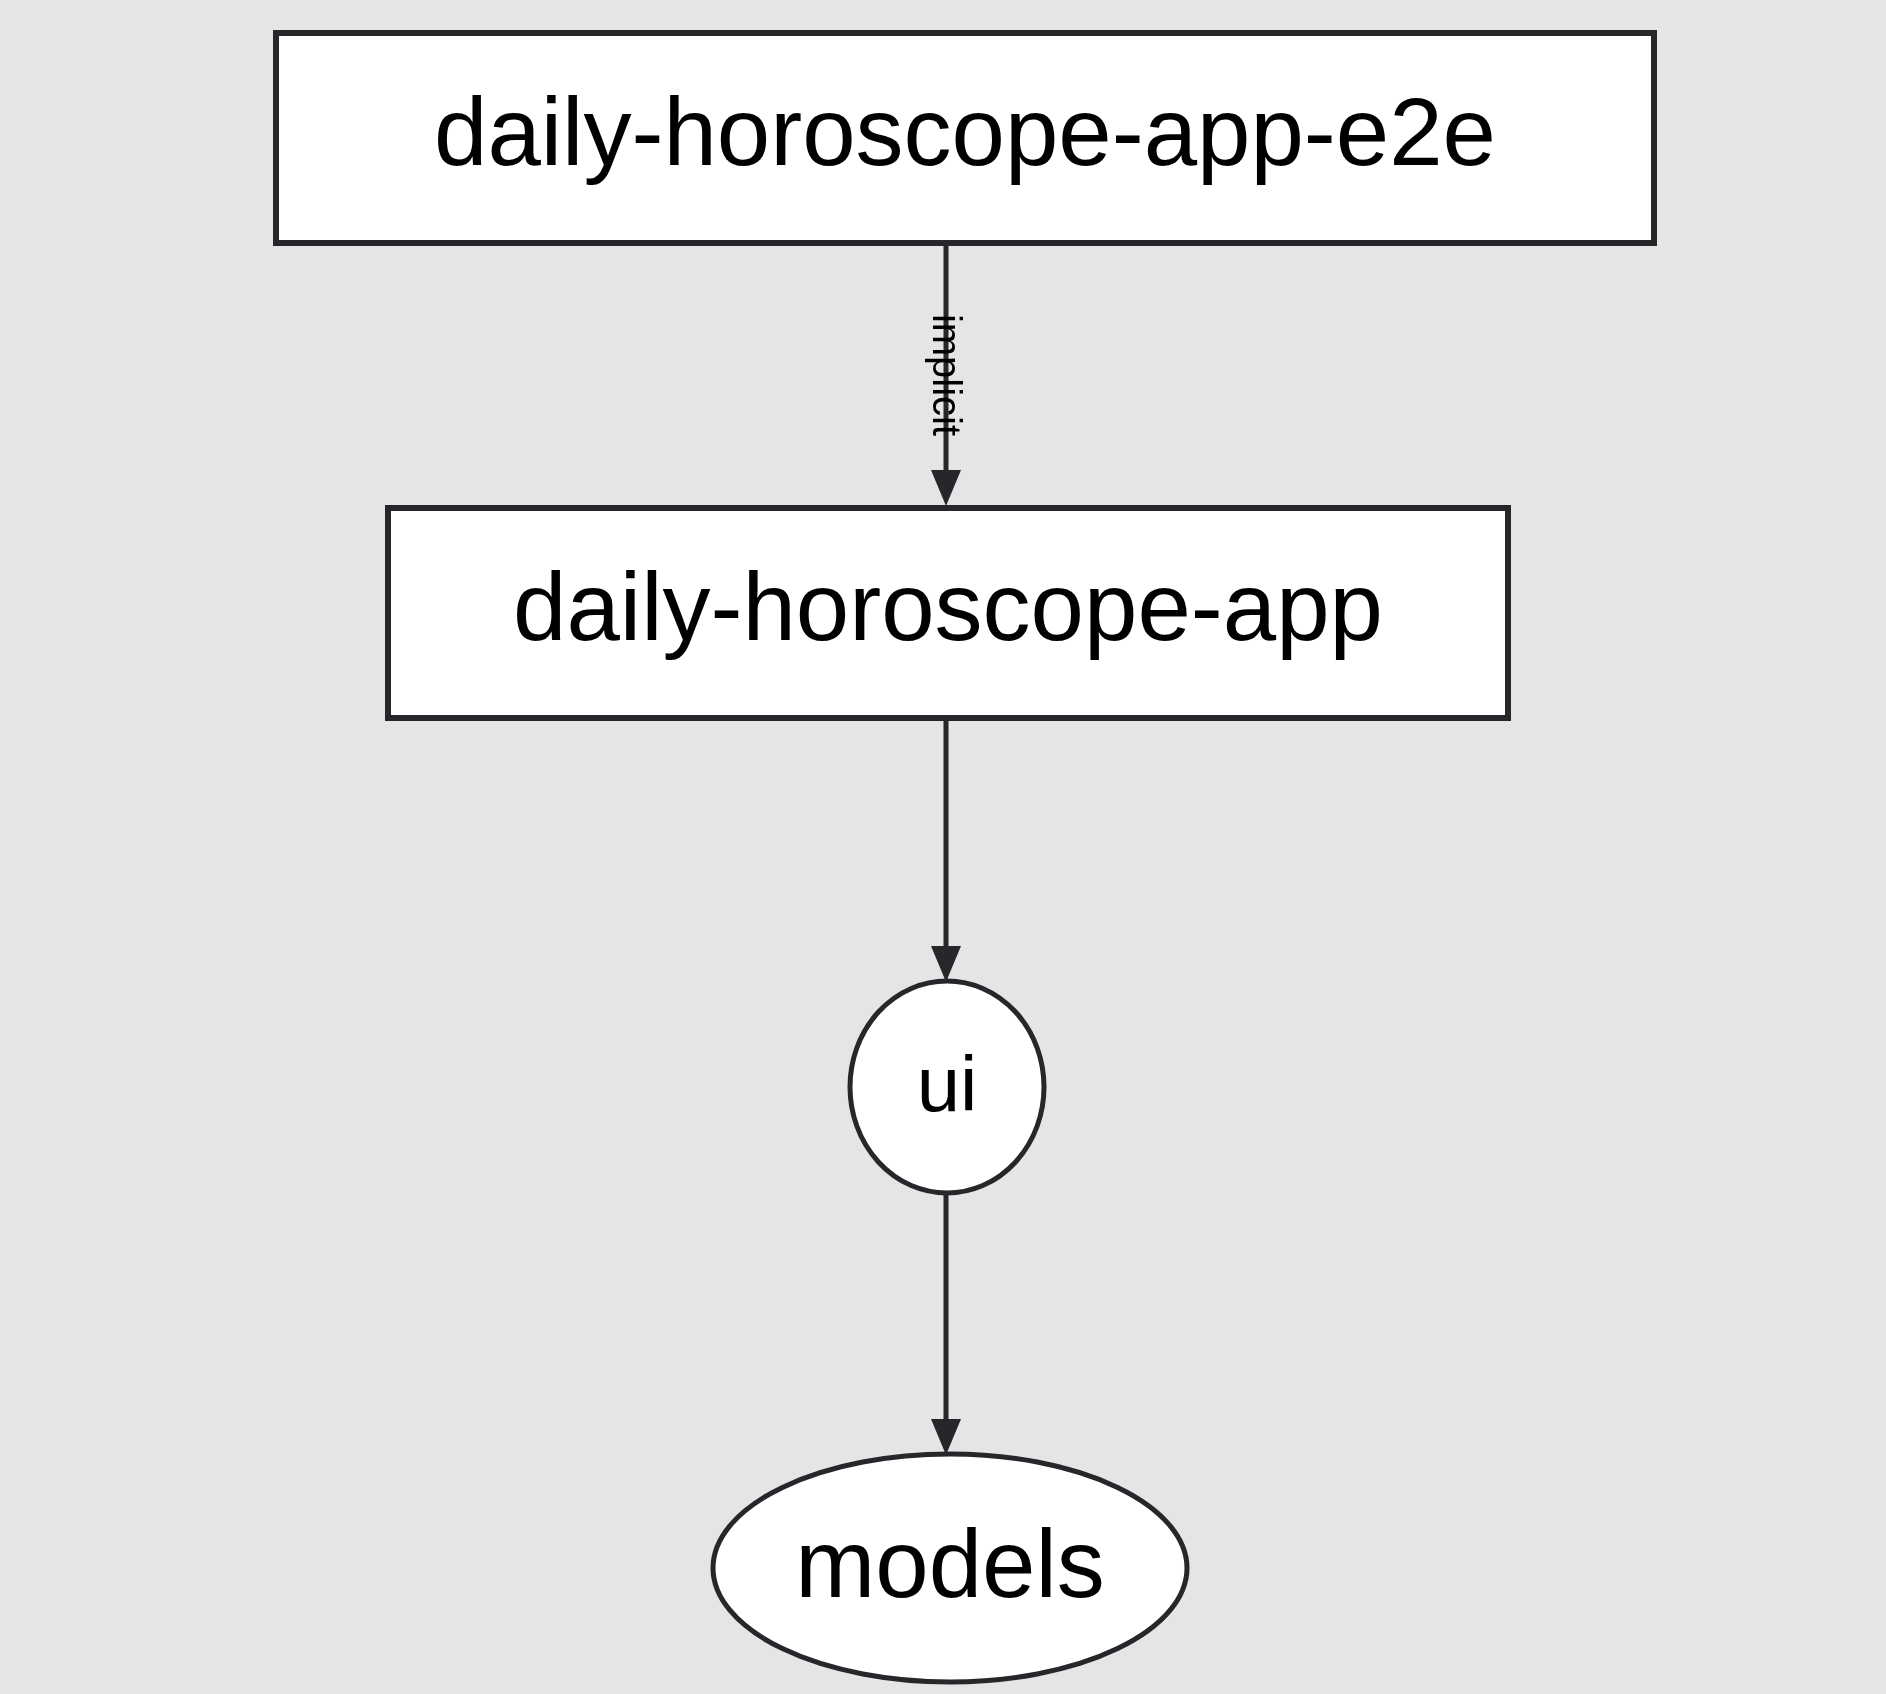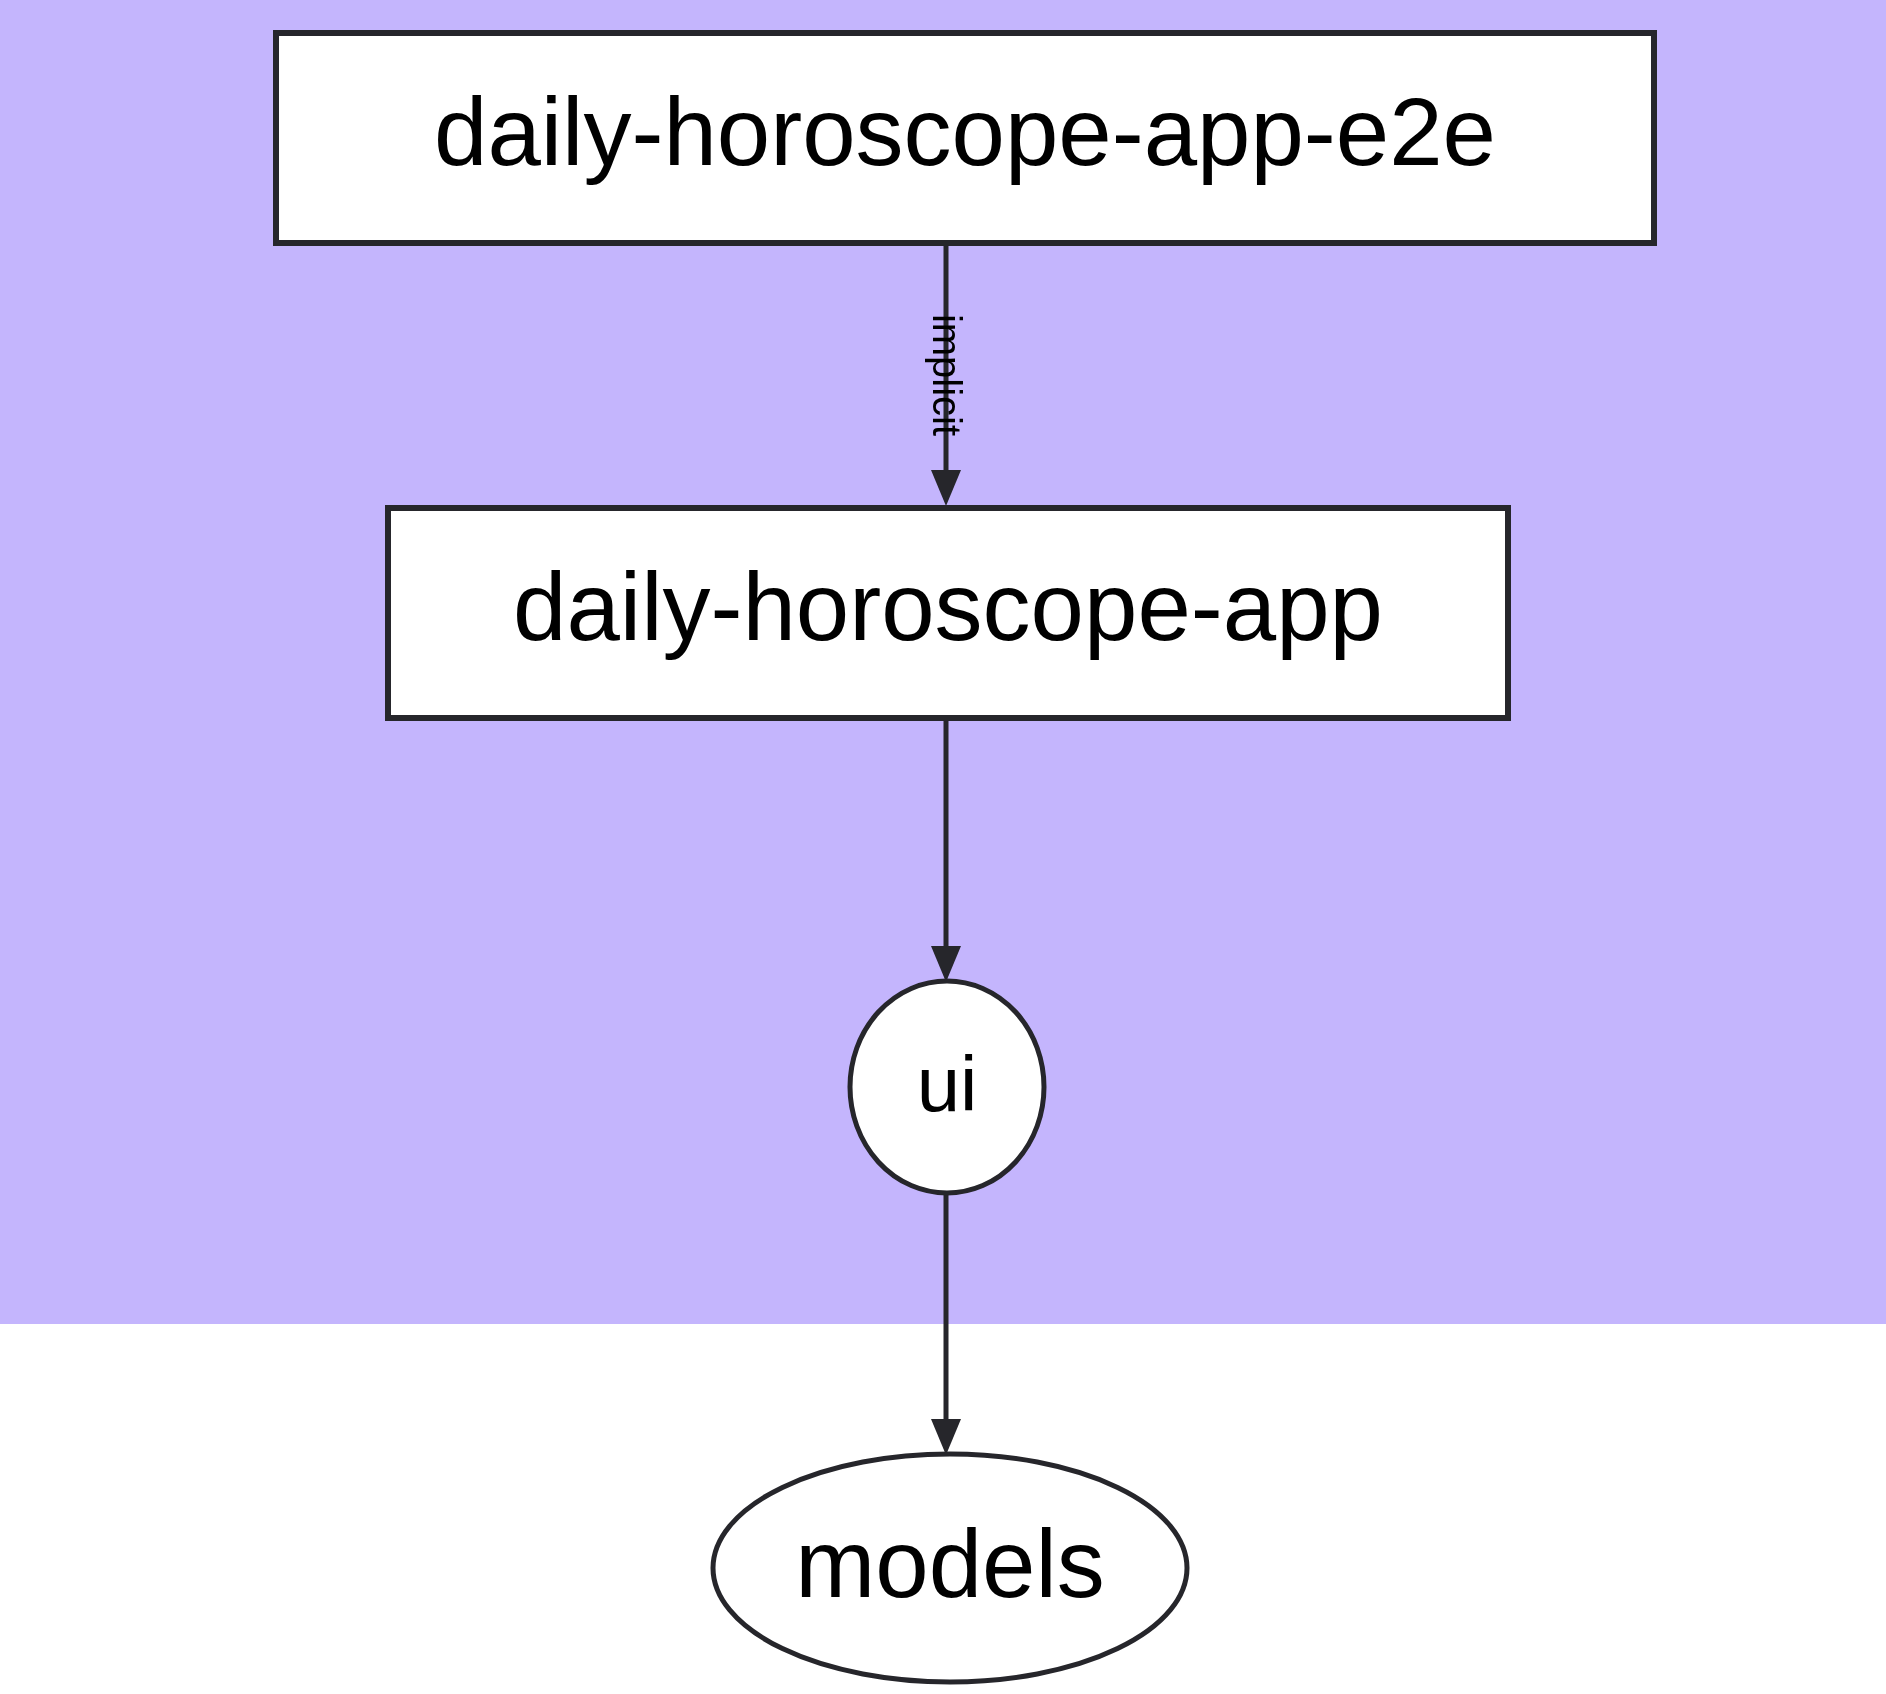--- a/index.html
+++ b/index.html
@@ -10,22 +10,22 @@
   }
   body {
     width: 1886px;
     height: 1694px;
     font-family: "Liberation Sans", sans-serif;
     overflow: hidden;
   }
   #graph-root {
     position: relative;
     width: 1886px;
-    height: 1324px;
-    background: #c4b5fd;
+    height: 1694px;
+    background: #e5e5e5;
   }
   .graph-svg {
     position: absolute;
     left: 0;
     top: 0;
     width: 1886px;
     height: 1694px;
     display: block;
   }
   .node-label {

